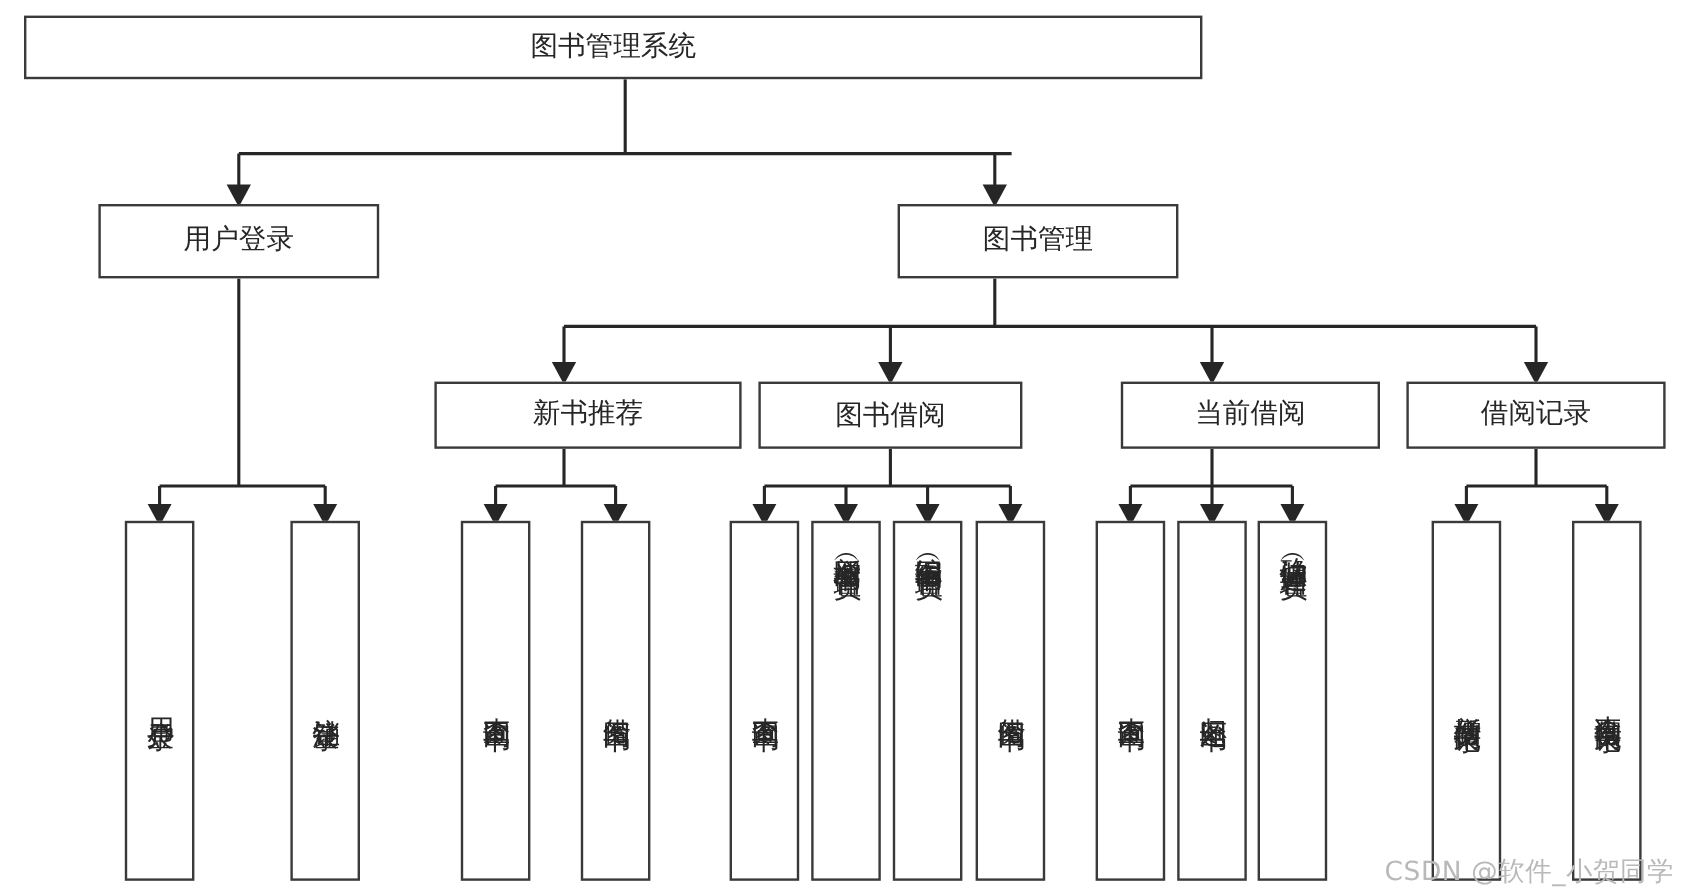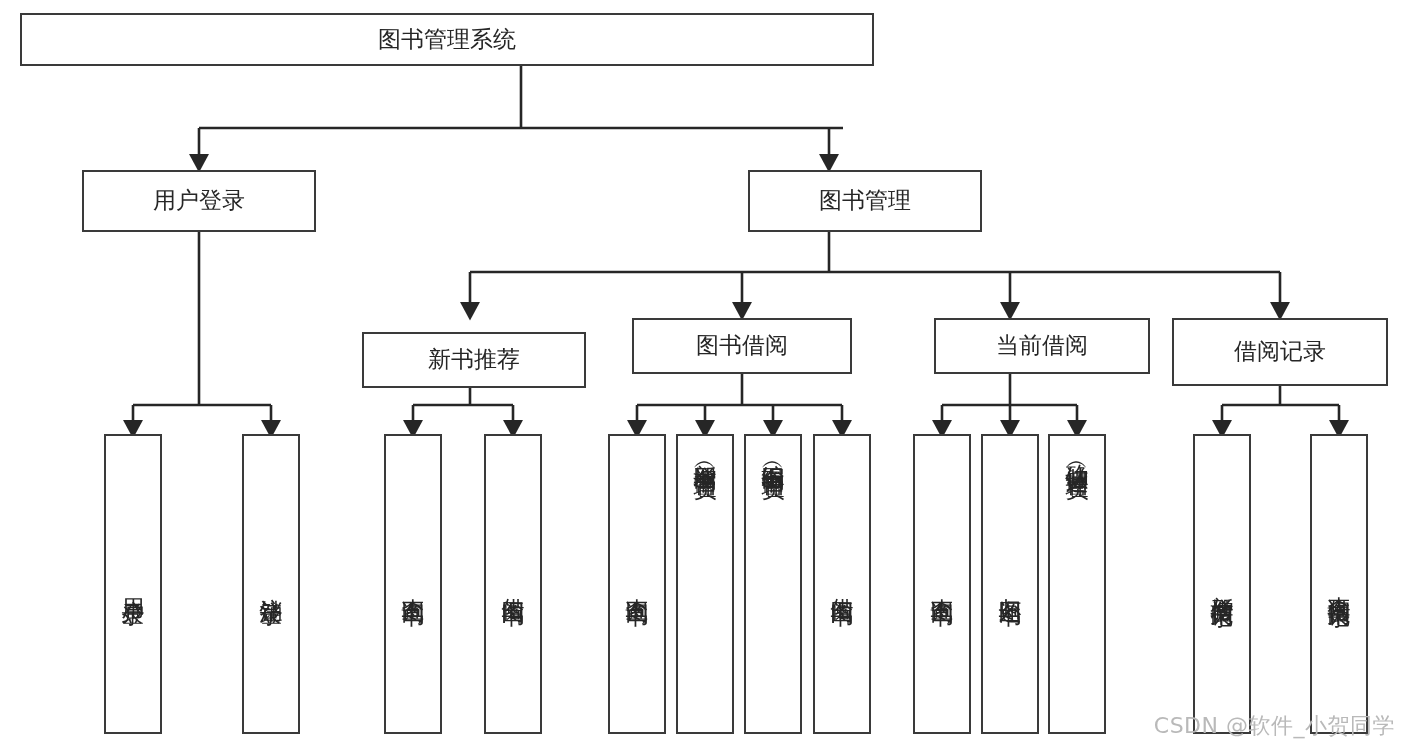--- a/index.html
+++ b/index.html
@@ -118,41 +118,41 @@
       <path d="M1010,405 L1010,428" marker-end="url(#arrowhead)"></path>
       <path d="M1077,405 L1077,428" marker-end="url(#arrowhead)"></path>
 
       <path d="M1280,374 L1280,405"></path>
       <path d="M1222,405 L1339,405"></path>
       <path d="M1222,405 L1222,428" marker-end="url(#arrowhead)"></path>
       <path d="M1339,405 L1339,428" marker-end="url(#arrowhead)"></path>
     </g>
   </svg>
 
-  <div class="node horizontal" style="left:20px; top:13px; width:854px; height:53px;text-align:right;">
+  <div class="node horizontal" style="left:20px; top:13px; width:982px; height:53px;text-align:right;">
     <span>图书管理系统</span>
   </div>
 
   <div class="node horizontal" style="left:82px; top:170px; width:234px; height:62px;">
     <span>用户登录</span>
   </div>
   <div class="node horizontal" style="left:748px; top:170px; width:234px; height:62px;">
     <span>图书管理</span>
   </div>
 
-  <div class="node horizontal" style="left:362px; top:332px; width:224px; height:56px;">
+  <div class="node horizontal" style="left:362px; top:318px; width:256px; height:56px;">
     <span>新书推荐</span>
   </div>
   <div class="node horizontal" style="left:632px; top:318px; width:220px; height:56px;font-family:Liberation Serif, serif;">
     <span>图书借阅</span>
   </div>
   <div class="node horizontal" style="left:934px; top:318px; width:216px; height:56px;">
     <span>当前借阅</span>
   </div>
-  <div class="node horizontal" style="left:1172px; top:318px; width:216px; height:68px;">
+  <div class="node horizontal" style="left:1172px; top:318px; width:216px; height:56px;">
     <span>借阅记录</span>
   </div>
 
   <div class="node vertical centered" style="left:104px; top:434px; width:58px; height:300px;">
     <span class="vtext">用户登录</span>
   </div>
   <div class="node vertical centered" style="left:242px; top:434px; width:58px; height:300px;">
     <span class="vtext">注销登录</span>
   </div>
 

